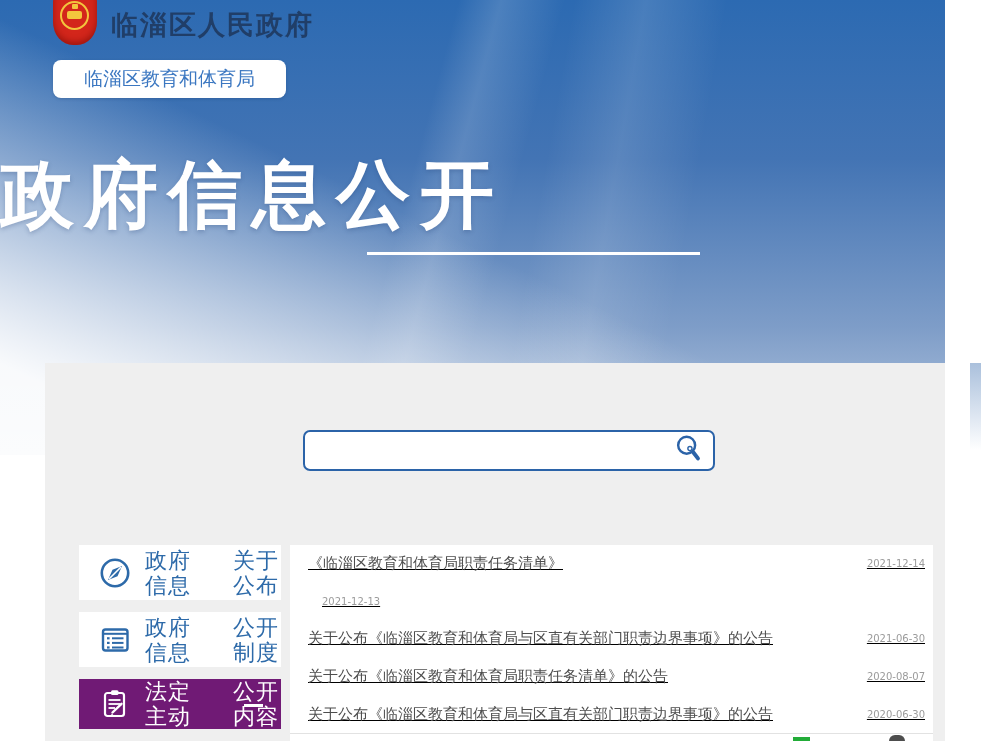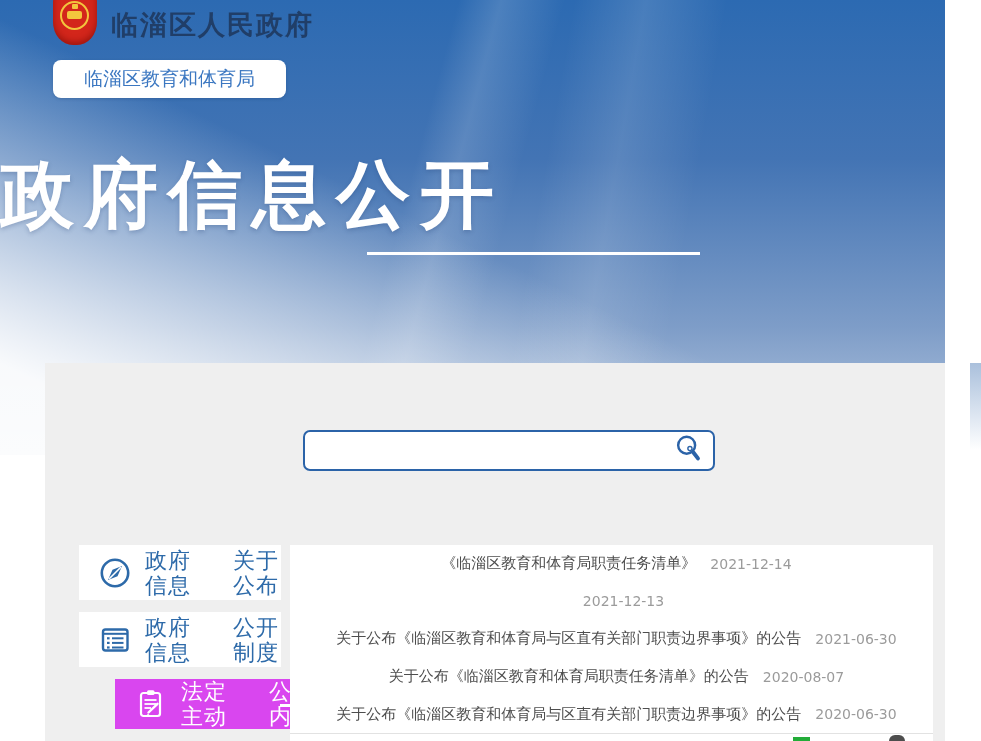--- a/index.html
+++ b/index.html
@@ -55,34 +55,34 @@
   }
   .search-btn { background:transparent; border:none; cursor:pointer; padding:0 8px 0 0; display:flex; align-items:center; }
 
   
   .sidebar { position:absolute; left:34px; top:182px; width:202px; }
   .side-item {
     width:202px; height:55px; background:#ffffff; margin-bottom:12px;
     display:flex; align-items:center; cursor:pointer; position:relative;
   }
   .side-item:nth-child(3) { margin-top:3px; height:50px; }
-  .side-item.active { background:#d946ef;margin-left:36px; }
+  .side-item.active { background:#701a75; }
   .side-icon { width:36px; height:36px; margin:0 12px 0 18px; flex:none; display:flex; align-items:center; justify-content:center; }
   .side-label { display:flex; flex-direction:row; font-size:22px; line-height:25px; color:#2d6aa9; letter-spacing:1px;gap:40px; }
   .side-item.active .side-label { color:#ffffff; }
   .collapse-dash { position:absolute; right:18px; top:50%; width:19px; height:3px; background:#ffffff; }
 
   
   .article-list { position:absolute; left:245px; top:182px; width:643px; height:196px; background:#ffffff; }
   .row {
-    height:37.6px; display:flex; align-items:center; justify-content:center;
-    padding:0 8px 0 18px; cursor:pointer;
+    height:37.6px; display:flex; align-items:center; justify-content:space-between;
+    padding:0 8px 0 18px; cursor:pointer;text-decoration:underline;
   }
   .row-title { font-size:15px; color:#4d4d4d; white-space:nowrap; overflow:hidden; }
-  .row-date { font-size:14px; color:#9b9b9b; flex:none; margin-left:14px; }
+  .row-date { font-size:10px; color:#9b9b9b; flex:none; margin-left:14px; }
   .list-sep { position:absolute; left:0; top:188px; width:643px; height:1px; background:#e2e2e2; }
   .frag-green { position:absolute; left:503px; top:192px; width:17px; height:4px; background:#22ac38; }
   .frag-dark { position:absolute; left:599px; top:190px; width:16px; height:6px; background:#4d4d4d; border-radius:8px 8px 0 0; }
 
   
   .right-strip { position:absolute; left:945px; top:0; width:36px; height:741px; background:#ffffff; }
   .right-fade { position:absolute; left:25px; top:363px; width:11px; height:92px; background:linear-gradient(to bottom,#aac0dc,#ffffff 95%); }
 </style>
 </head>
 <body>

